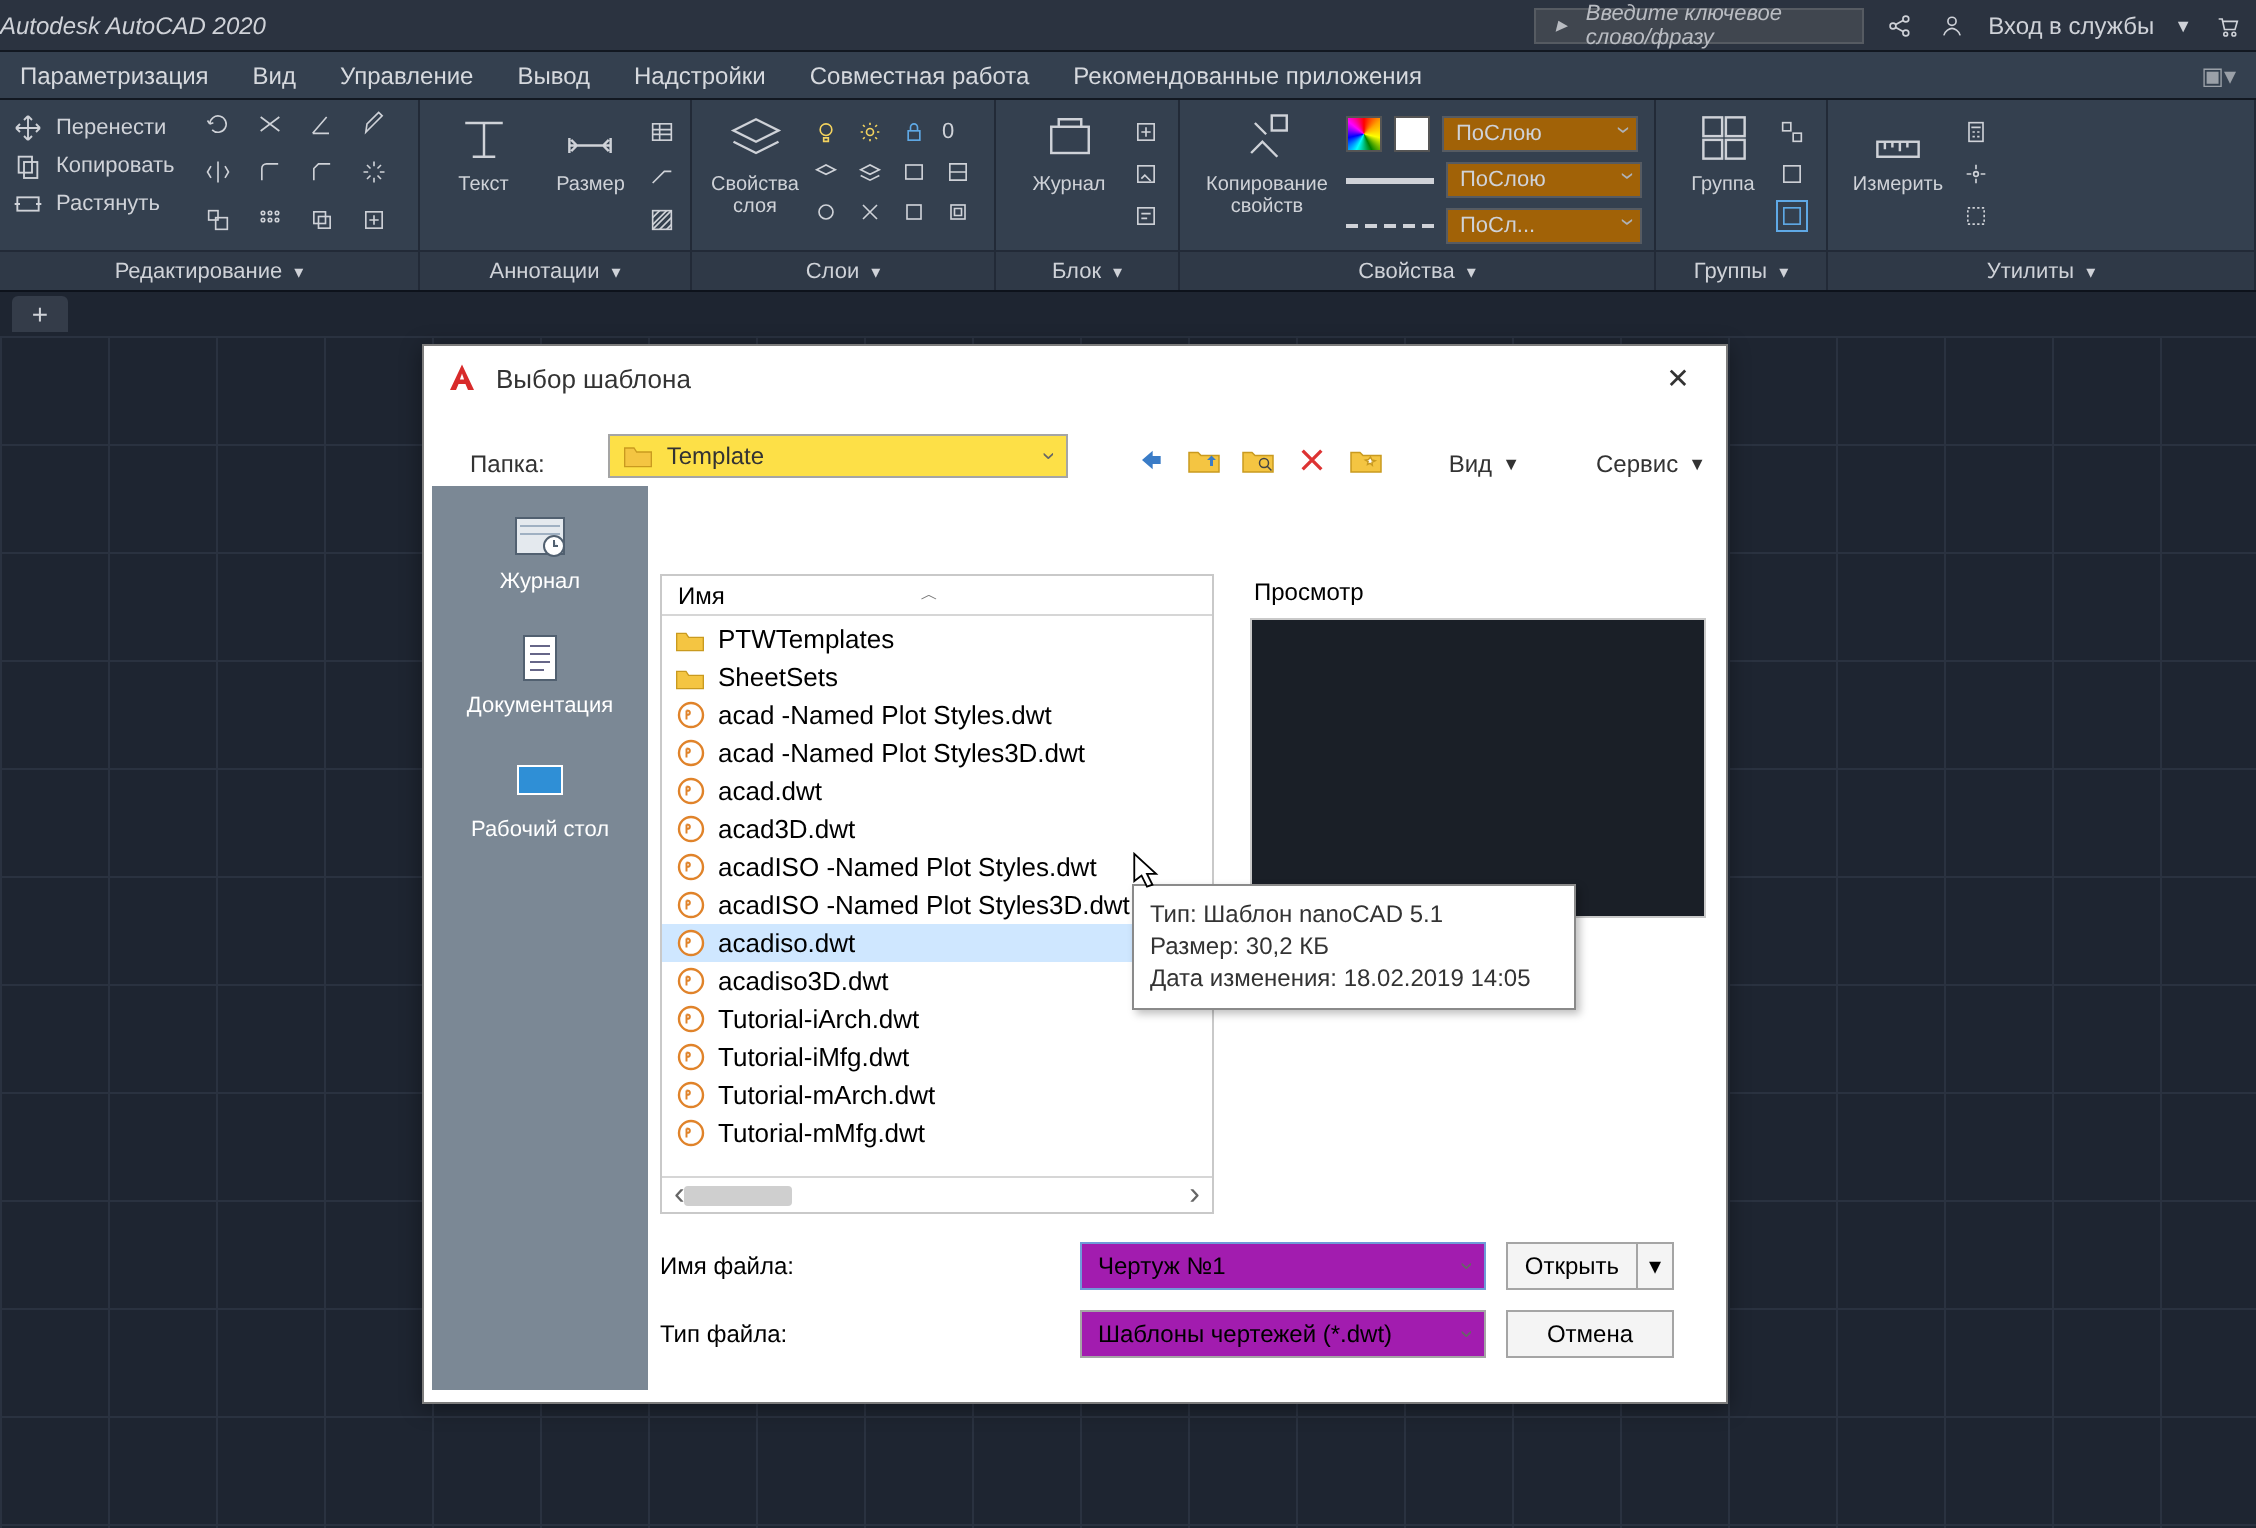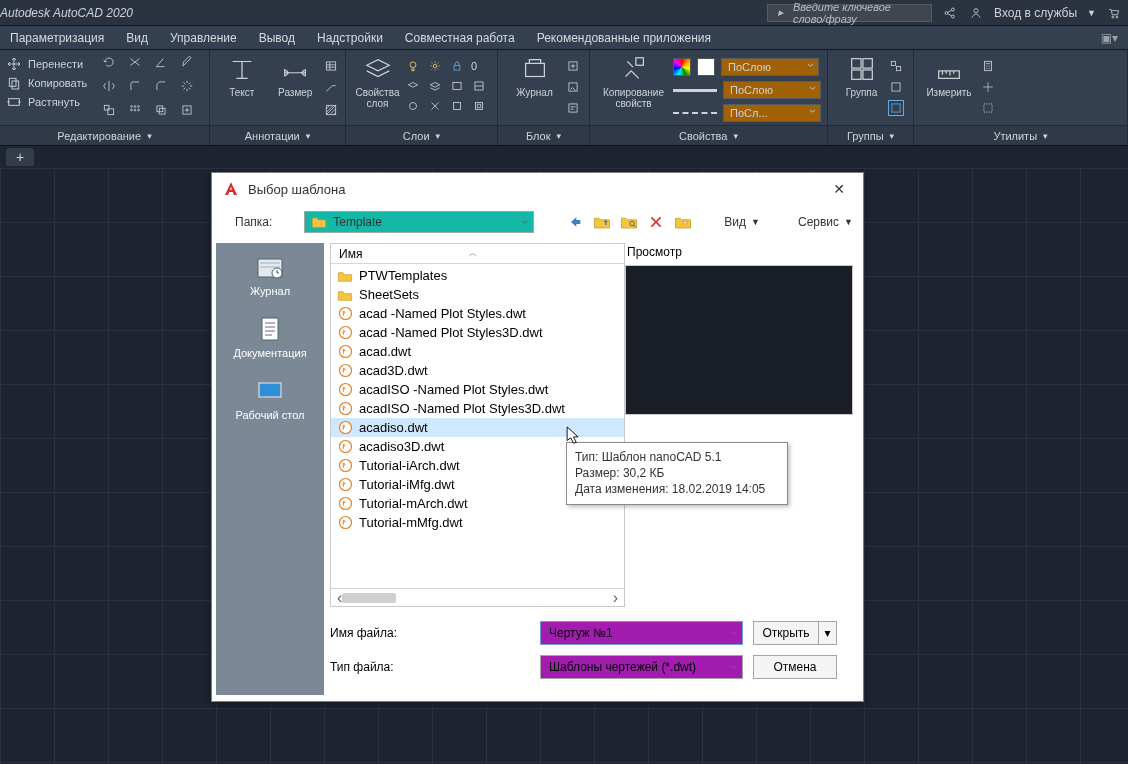--- a/index.html
+++ b/index.html
@@ -60,34 +60,34 @@
   }
   
   .dialog {
     position: absolute; left: 211px; top: 172px; width: 653px; height: 530px;
     background: #fff; border: 1px solid #7d7d7d; box-shadow: 0 2px 10px rgba(0,0,0,.4);
     display: flex; flex-direction: column;
   }
   .dlg-titlebar { height: 32px; display: flex; align-items: center; padding: 0 10px; font-size: 13px; color: #333; }
   .acad-logo { width: 18px; height: 18px; margin-right: 8px; }
   .dlg-titlebar .x-btn { margin-left: auto; width: 28px; height: 24px; display: flex; align-items: center; justify-content: center; font-size: 14px; color: #333; }
-  .dlg-toolbar { height: 34px; display: flex; align-items: center; gap: 24px; padding: 0 10px 0 0; font-size: 12px; color: #333; }
+  .dlg-toolbar { height: 34px; display: flex; align-items: flex-end; gap: 24px; padding: 0 10px 0 0; font-size: 12px; color: #333; }
   .dlg-toolbar .lbl { width: 118px; text-align: right; padding-right: 8px; }
-  .folder-combo { flex: 0 0 230px; height: 22px; border: 1px solid #a5a5a5; display: flex; align-items: center; gap: 6px; padding: 0 20px 0 6px; position: relative; background: #14b8a6; }
+  .folder-combo { flex: 0 0 230px; height: 22px; border: 1px solid #a5a5a5; display: flex; align-items: center; gap: 6px; padding: 0 20px 0 6px; position: relative; background: #fde047; }
   .folder-combo::after { content: "›"; position: absolute; right: 6px; transform: rotate(90deg); color: #666; }
   .tb-icons { display: flex; align-items: center; gap: 9px; margin-left: 8px; }
   .tb-icons .ico { width: 18px; height: 18px; }
   .tb-text { display: flex; align-items: center; gap: 2px; margin-left: 8px; }
   .tb-text .tri { font-size: 9px; color: #333; margin-left: 3px; }
   .dlg-body { flex: 1; display: flex; padding: 4px 10px 6px 4px; gap: 6px; }
   .places { width: 108px; background: #7b8895; display: flex; flex-direction: column; align-items: center; gap: 18px; padding-top: 10px; color: #fff; font-size: 11px; }
   .places .place { display: flex; flex-direction: column; align-items: center; gap: 4px; }
   .places svg { width: 32px; height: 28px; fill: #e4e9ee; stroke: #516070; }
   .file-pane { flex: 1; display: flex; flex-direction: column; }
-  .pane-row { display: flex; gap: 0; flex: 1; min-height: 0; }
+  .pane-row { display: flex; gap: 18px; flex: 1; min-height: 0; margin-top: 44px; }
   .listview { flex: 1; border: 1px solid #c9c9c9; display: flex; flex-direction: column; min-width: 0; }
   .lv-header { height: 20px; border-bottom: 1px solid #d6d6d6; display: flex; align-items: center; padding-left: 8px; font-size: 12px; position: relative; }
   .lv-header .hat { position: absolute; left: 47%; top: 3px; font-size: 9px; color: #777; }
   .lv-body { flex: 1; overflow: hidden; font-size: 13px; padding: 2px 0; }
   .lv-item { height: 19px; display: flex; align-items: center; gap: 6px; padding: 0 6px; }
   .lv-item.selected { background: #cfe7ff; }
   .lv-item .file-ico { width: 16px; height: 16px; display: flex; align-items: center; justify-content: center; }
   .lv-scroll { height: 18px; border-top: 1px solid #d6d6d6; display: flex; align-items: center; justify-content: space-between; padding: 0 6px; color: #666; }
   .lv-scroll .thumb { width: 54px; height: 10px; background: #cfcfcf; border-radius: 2px; }
   .preview-col { width: 228px; display: flex; flex-direction: column; }

